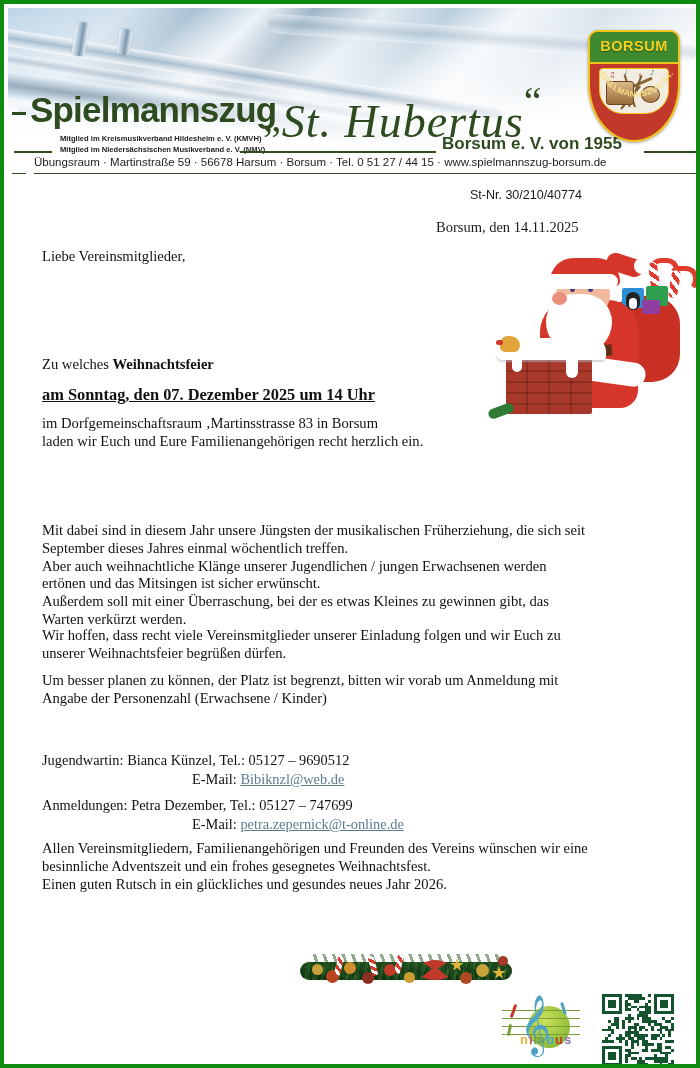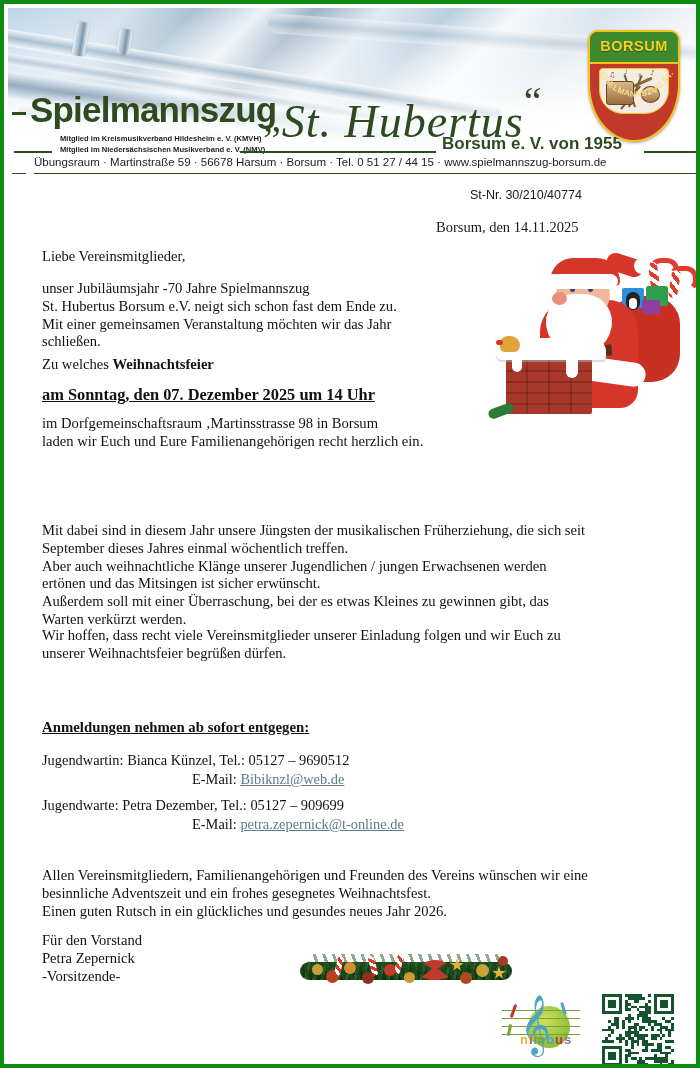--- a/index.html
+++ b/index.html
@@ -242,21 +242,21 @@
     font-size: 16.4px;
     font-weight: bold;
     text-decoration: underline;
     white-space: nowrap;
   }
   .p-location  { top: 411px; }
   .p-coffee    { top: 456px; }
   .p-young     { top: 518px; }
   .p-hope      { top: 623px; }
   .p-plan      { top: 668px; }
-  .p-closing   { top: 863px; }
+  .p-closing   { top: 836px; }
   .p-signature { top: 928px; }
 
   .heading-ul {
     position: absolute;
     left: 38px;
     font-size: 14.8px;
     font-weight: bold;
     text-decoration: underline;
     white-space: nowrap;
   }
@@ -592,66 +592,60 @@
     <div class="s-hattip"></div>
     <div class="s-hatbrim"></div>
     <div class="s-pom"></div>
     <div class="s-chimney"></div>
     <div class="s-snow"></div>
     <div class="s-bird"></div>
     <div class="s-greenleaf"></div>
   </div>
 
   <div class="body-text p-greeting">Liebe Vereinsmitglieder,</div>
-  <div class="body-text p-intro">unser Jubiläumsjahr -70 Jahre Spielmannszug
-St. Hubertus Borsum e.V. neigt sich schon fast dem Ende zu.
-Mit einer gemeinsamen Veranstaltung möchten wir das Jahr
-schließen.</div>
 
   <div class="body-text p-zu"><span>Zu welches </span><b>Weihnachtsfeier</b></div>
 
   <div class="p-date">am Sonntag, den 07. Dezember 2025 um 14 Uhr</div>
 
-  <div class="body-text p-location">im Dorfgemeinschaftsraum ‚Martinsstrasse 98 in  Borsum
+  <div class="body-text p-location">im Dorfgemeinschaftsraum ‚Martinsstrasse 83 in  Borsum
 laden wir Euch und Eure Familienangehörigen recht herzlich ein.</div>
   <div class="body-text p-young">Mit dabei sind in diesem Jahr unsere Jüngsten der musikalischen Früherziehung, die sich seit
 September dieses Jahres einmal wöchentlich treffen.
 Aber auch weihnachtliche Klänge unserer Jugendlichen / jungen Erwachsenen werden
 ertönen und das Mitsingen ist sicher erwünscht.
 Außerdem soll mit einer Überraschung, bei der es etwas Kleines zu gewinnen gibt, das
 Warten verkürzt werden.</div>
   <div class="body-text p-hope">Wir hoffen, dass recht viele Vereinsmitglieder unserer Einladung folgen und wir Euch zu
 unserer Weihnachtsfeier begrüßen dürfen.</div>
-
-  <div class="heading-ul h-anmeldungen">Anmeldungen nehmen ab sofort entgegen:</div>
+  <div class="body-text p-plan">Um besser planen zu können, der Platz ist begrenzt, bitten wir vorab um Anmeldung mit
+Angabe der Personenzahl (Erwachsene / Kinder)</div>
+
 
   <div class="contact-block c-jugend">
     <span>Jugendwartin:</span>
     <span>Bianca Künzel,</span>
     <span>Tel.:</span>
     <span>05127 – 9690512</span><br>
     <span class="indent"></span><span>E-Mail:</span>
     <a class="mail" href="#">Bibiknzl@web.de</a>
   </div>
 
   <div class="contact-block c-vors">
-    <span>Jugendwarte:</span>
+    <span>Anmeldungen:</span>
     <span>Petra Dezember,</span>
     <span>Tel.:</span>
-    <span>05127 – 909699</span><br>
+    <span>05127 – 747699</span><br>
     <span class="indent"></span><span>E-Mail:</span>
     <a class="mail" href="#">petra.zepernick@t-online.de</a>
   </div>
 
   <div class="body-text p-closing">Allen Vereinsmitgliedern, Familienangehörigen und Freunden des Vereins wünschen wir eine
 besinnliche Adventszeit und ein frohes gesegnetes Weihnachtsfest.
 Einen guten Rutsch in ein glückliches und gesundes neues Jahr 2026.</div>
-  <div class="body-text p-signature">Für den Vorstand
-Petra Zepernick
--Vorsitzende-</div>
 
   <div class="garland">
     <div class="g-branch"></div>
     <div class="g-branch2"></div>
     <div class="orn" style="left:12px;top:16px;width:11px;height:11px;background:#c8a03a"></div>
     <div class="orn" style="left:26px;top:22px;width:13px;height:13px;background:#b8441f"></div>
     <div class="orn" style="left:44px;top:14px;width:12px;height:12px;background:#d0902e"></div>
     <div class="gcandy" style="left:36px;top:8px;transform:rotate(14deg)"></div>
     <div class="orn" style="left:62px;top:24px;width:12px;height:12px;background:#8e2f24"></div>
     <div class="gcandy" style="left:70px;top:8px;transform:rotate(-16deg)"></div>

